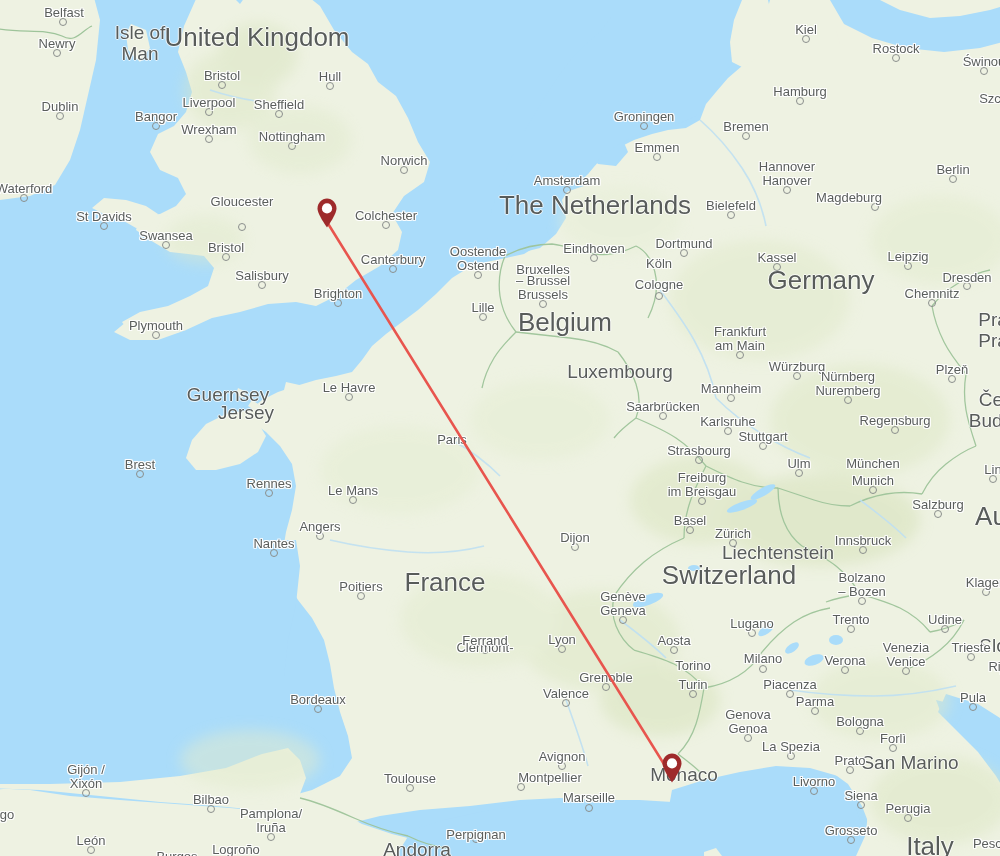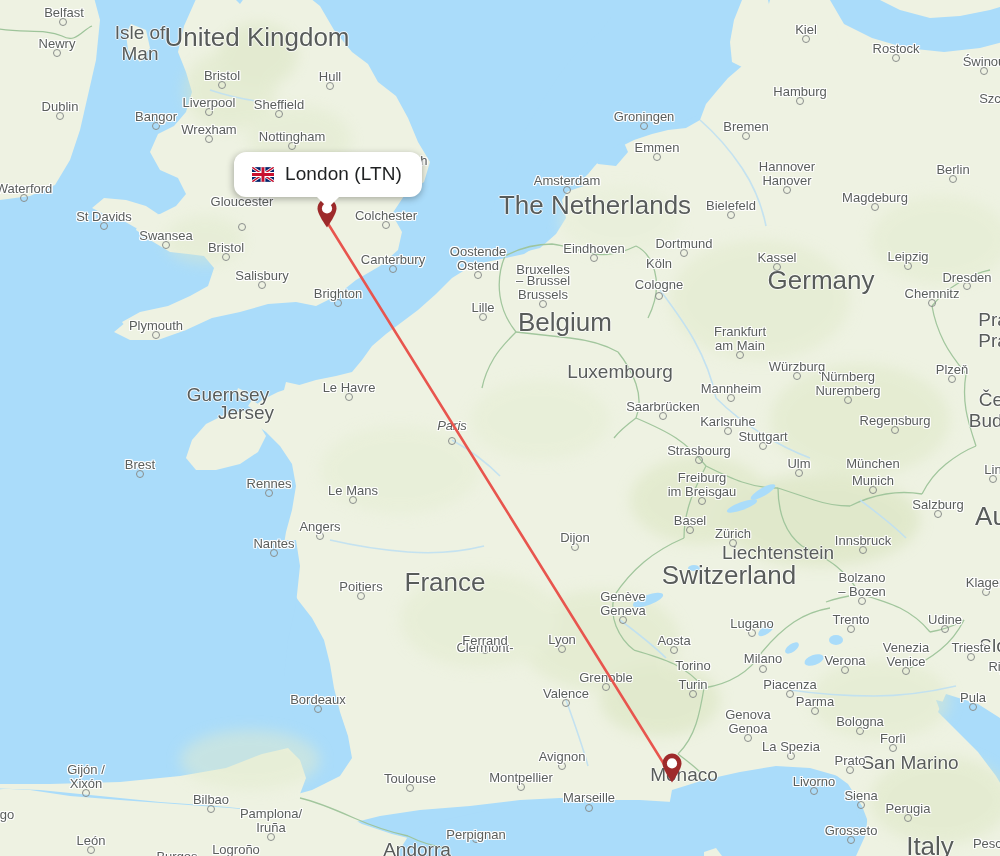--- a/index.html
+++ b/index.html
@@ -488,21 +488,21 @@
       <div class="city-label" style="left: 896px; top: 55px;">Rostock</div>
       <div class="city-label" style="left: 984px; top: 68px;">Świnou</div>
       <div class="city-label" style="left: 800px; top: 98px;">Hamburg</div>
       <div class="city-label" style="left: 746px; top: 133px;">Bremen</div>
       <div class="city-label" style="left: 990px; top: 105px;">Szc</div>
       <div class="city-label" style="left: 953px; top: 176px;">Berlin</div>
       <div class="city-label" style="left: 787px; top: 173px;">Hannover</div>
       <div class="city-label" style="left: 787px; top: 187px;">Hanover</div>
       <div class="city-label" style="left: 567px; top: 187px;">Amsterdam</div>
       <div class="city-label" style="left: 731px; top: 212px;">Bielefeld</div>
-      <div class="city-label" style="left: 875px; top: 204px;">Magdeburg</div>
+      <div class="city-label" style="left: 849px; top: 204px;">Magdeburg</div>
       <div class="city-label" style="left: 684px; top: 250px;">Dortmund</div>
       <div class="city-label" style="left: 777px; top: 264px;">Kassel</div>
       <div class="city-label" style="left: 908px; top: 263px;">Leipzig</div>
       <div class="city-label" style="left: 594px; top: 255px;">Eindhoven</div>
       <div class="city-label" style="left: 478px; top: 258px;">Oostende</div>
       <div class="city-label" style="left: 478px; top: 272px;">Ostend</div>
       <div class="city-label" style="left: 659px; top: 270px;">Köln</div>
       <div class="city-label" style="left: 659px; top: 291px;">Cologne</div>
       <div class="city-label" style="left: 967px; top: 284px;">Dresden</div>
       <div class="city-label" style="left: 543px; top: 276px;">Bruxelles</div>
@@ -514,21 +514,21 @@
       <div class="city-label" style="left: 740px; top: 352px;">am Main</div>
       <div class="city-label" style="left: 952px; top: 376px;">Plzeň</div>
       <div class="city-label" style="left: 797px; top: 373px;">Würzburg</div>
       <div class="city-label" style="left: 731px; top: 395px;">Mannheim</div>
       <div class="city-label" style="left: 848px; top: 383px;">Nürnberg</div>
       <div class="city-label" style="left: 848px; top: 397px;">Nuremberg</div>
       <div class="city-label" style="left: 349px; top: 394px;">Le Havre</div>
       <div class="city-label" style="left: 663px; top: 413px;">Saarbrücken</div>
       <div class="city-label" style="left: 728px; top: 428px;">Karlsruhe</div>
       <div class="city-label" style="left: 895px; top: 427px;">Regensburg</div>
-      <div class="city-label" style="left: 452px; top: 432px; font-style: italic;">Paris</div>
+      <div class="city-label" style="left: 452px; top: 446px;">Paris</div>
       <div class="city-label" style="left: 763px; top: 443px;">Stuttgart</div>
       <div class="city-label" style="left: 140px; top: 471px;">Brest</div>
       <div class="city-label" style="left: 699px; top: 457px;">Strasbourg</div>
       <div class="city-label" style="left: 799px; top: 470px;">Ulm</div>
       <div class="city-label" style="left: 873px; top: 470px;">München</div>
       <div class="city-label" style="left: 873px; top: 487px;">Munich</div>
       <div class="city-label" style="left: 269px; top: 490px;">Rennes</div>
       <div class="city-label" style="left: 353px; top: 497px;">Le Mans</div>
       <div class="city-label" style="left: 702px; top: 484px;">Freiburg</div>
       <div class="city-label" style="left: 702px; top: 498px;">im Breisgau</div>
@@ -567,45 +567,35 @@
       <div class="city-label" style="left: 318px; top: 706px;">Bordeaux</div>
       <div class="city-label" style="left: 815px; top: 708px;">Parma</div>
       <div class="city-label" style="left: 973px; top: 704px;">Pula</div>
       <div class="city-label" style="left: 748px; top: 721px;">Genova</div>
       <div class="city-label" style="left: 748px; top: 735px;">Genoa</div>
       <div class="city-label" style="left: 860px; top: 728px;">Bologna</div>
       <div class="city-label" style="left: 893px; top: 745px;">Forlì</div>
       <div class="city-label" style="left: 791px; top: 753px;">La Spezia</div>
       <div class="city-label" style="left: 850px; top: 767px;">Prato</div>
       <div class="city-label" style="left: 562px; top: 763px;">Avignon</div>
-      <div class="city-label" style="left: 521px; top: 784px;">Montpellier</div>
+      <div class="city-label" style="left: 550px; top: 784px;">Montpellier</div>
       <div class="city-label" style="left: 410px; top: 785px;">Toulouse</div>
       <div class="city-label" style="left: 814px; top: 788px;">Livorno</div>
       <div class="city-label" style="left: 86px; top: 776px;">Gijón /</div>
       <div class="city-label" style="left: 86px; top: 790px;">Xixón</div>
       <div class="city-label" style="left: 589px; top: 804px;">Marseille</div>
       <div class="city-label" style="left: 211px; top: 806px;">Bilbao</div>
       <div class="city-label" style="left: 861px; top: 802px;">Siena</div>
       <div class="city-label" style="left: 271px; top: 820px;">Pamplona/</div>
       <div class="city-label" style="left: 271px; top: 834px;">Iruña</div>
       <div class="city-label" style="left: 908px; top: 815px;">Perugia</div>
       <div class="city-label" style="left: 476px; top: 841px;">Perpignan</div>
       <div class="city-label" style="left: 91px; top: 847px;">León</div>
       <div class="city-label" style="left: 236px; top: 856px;">Logroño</div>
       <div class="city-label" style="left: 851px; top: 837px;">Grosseto</div>
       <div class="city-label" style="left: 177px; top: 863px;">Burgos</div>
       <div class="city-label" style="left: 991px; top: 850px;">Pesca</div>
       <div class="city-label" style="left: 7px; top: 821px;">go</div>
     </div>
 
-  <div class="poi-bubble" style="left:328px; top:197px;">
-    <svg class="flag" viewBox="0 0 60 40" xmlns="http://www.w3.org/2000/svg">
-      <rect width="60" height="40" fill="#012169"></rect>
-      <path d="M0,0 L60,40 M60,0 L0,40" stroke="#fff" stroke-width="8"></path>
-      <path d="M0,0 L60,40 M60,0 L0,40" stroke="#C8102E" stroke-width="4"></path>
-      <path d="M30,0 V40 M0,20 H60" stroke="#fff" stroke-width="13"></path>
-      <path d="M30,0 V40 M0,20 H60" stroke="#C8102E" stroke-width="8"></path>
-    </svg>
-    <span class="txt">London (LTN)</span>
-  </div>
 
 
 </div>
 
 </body></html>

